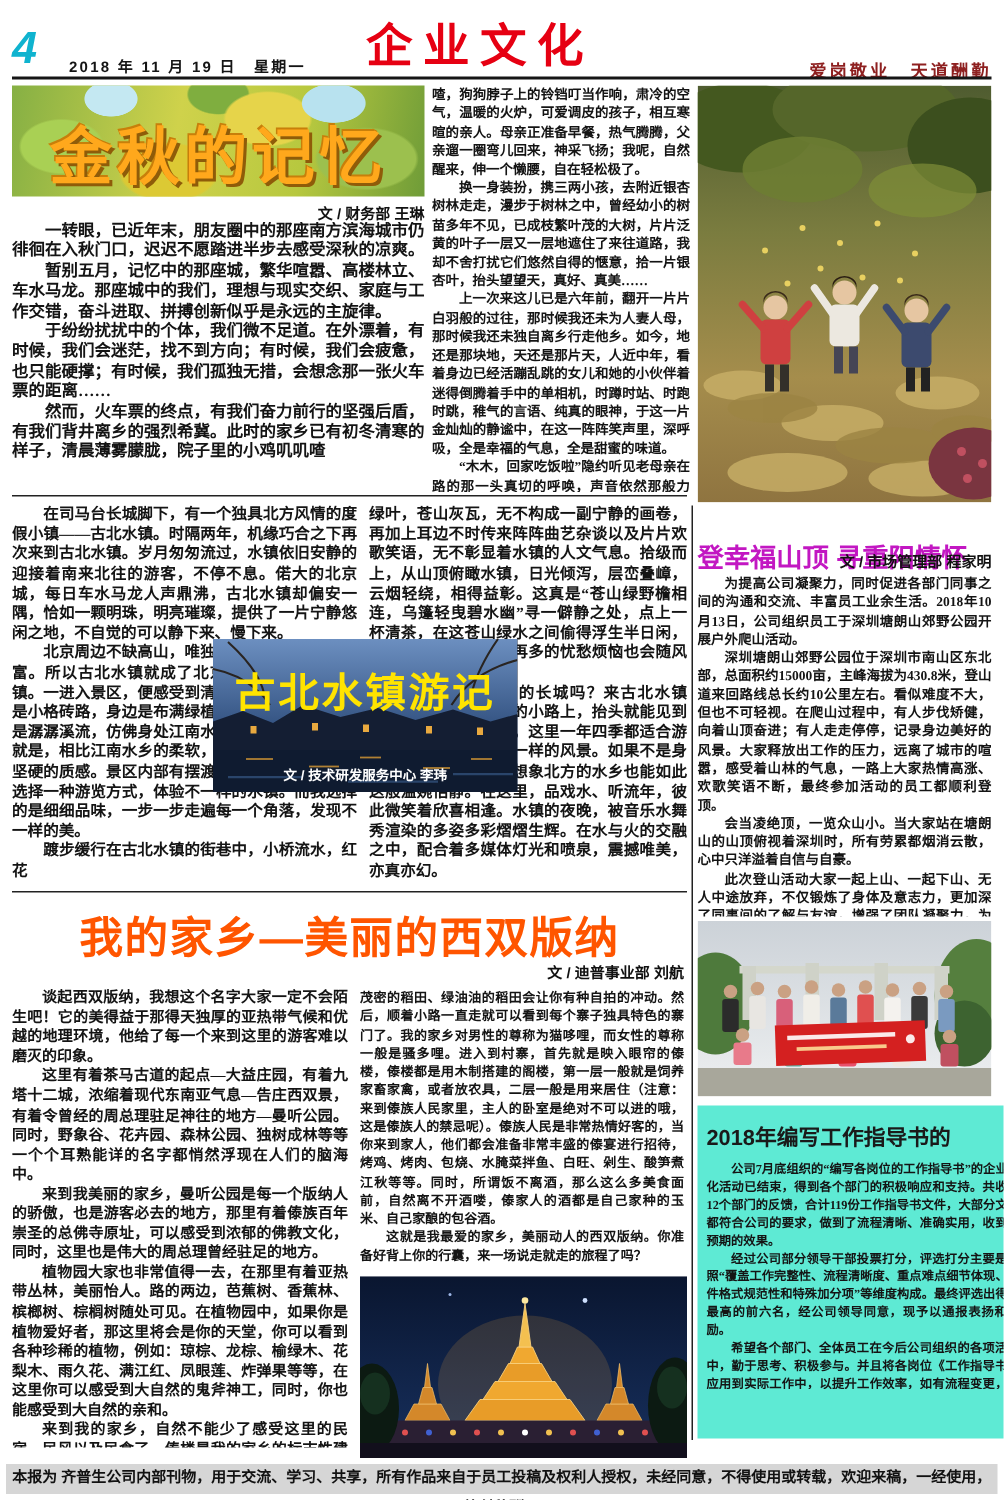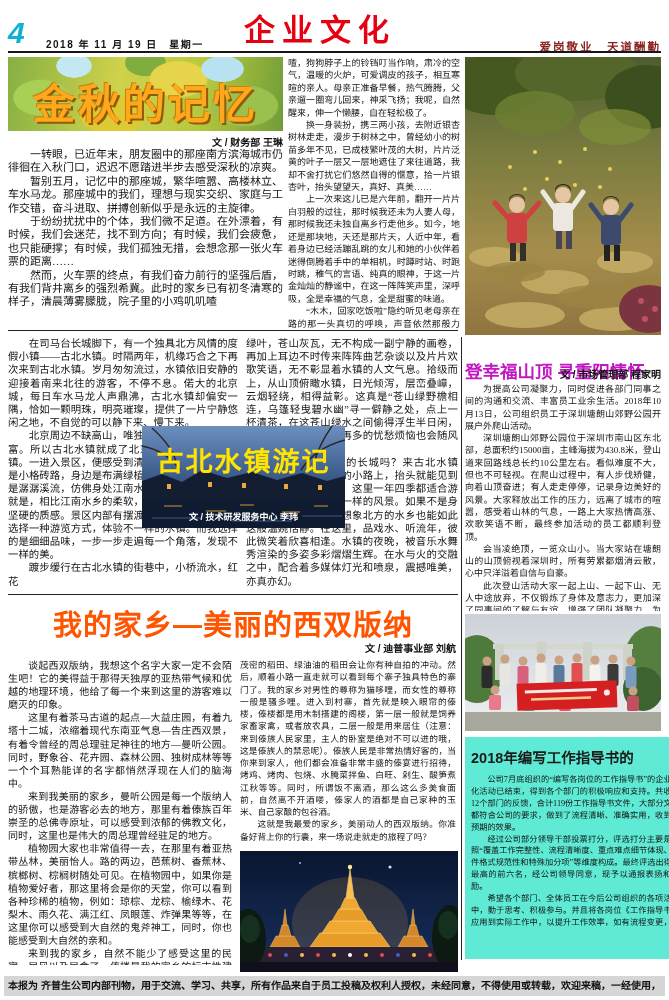--- a/index.html
+++ b/index.html
@@ -10,21 +10,21 @@
   
   #pgnum{left:8px;top:16px;font:italic 700 30px "Liberation Sans",sans-serif;color:#0fb3cf;}
   #hdate{left:46px;top:36px;font:700 10px "Liberation Sans",sans-serif;letter-spacing:1.5px;}
   #masthead{left:0;top:5px;width:640px;text-align:center;
             font:700 31px "Liberation Serif",serif;color:#e60012;letter-spacing:7px;}
   #slogan{left:400px;top:38px;width:261px;text-align:right;
           font:700 11.5px "Liberation Serif",serif;color:#8e2020;letter-spacing:2px;}
   #hrule{left:8px;top:51px;width:653px;height:2px;background:#161616;}
 
   
-  .art p{margin:0;text-indent:2em;text-align:justify;}
+  .art p{margin:0;text-indent:2em;text-align:justify;font-weight:bold;}
   .art p.cont{text-indent:0;}
   .byline{font:700 10px "Liberation Sans",sans-serif;color:#111;}
 
   
   #banner{left:8px;top:57px;width:275px;height:74px;overflow:hidden;
     background:
       radial-gradient(36px 22px at 78% 16%, #b8e2ef 58%, transparent 60%),
       radial-gradient(30px 20px at 24% 12%, #c4e8f2 58%, transparent 60%),
       radial-gradient(46px 30px at 12% 55%, #a9d054 58%, transparent 62%),
       radial-gradient(54px 32px at 38% 78%, #dcc934 58%, transparent 62%),

